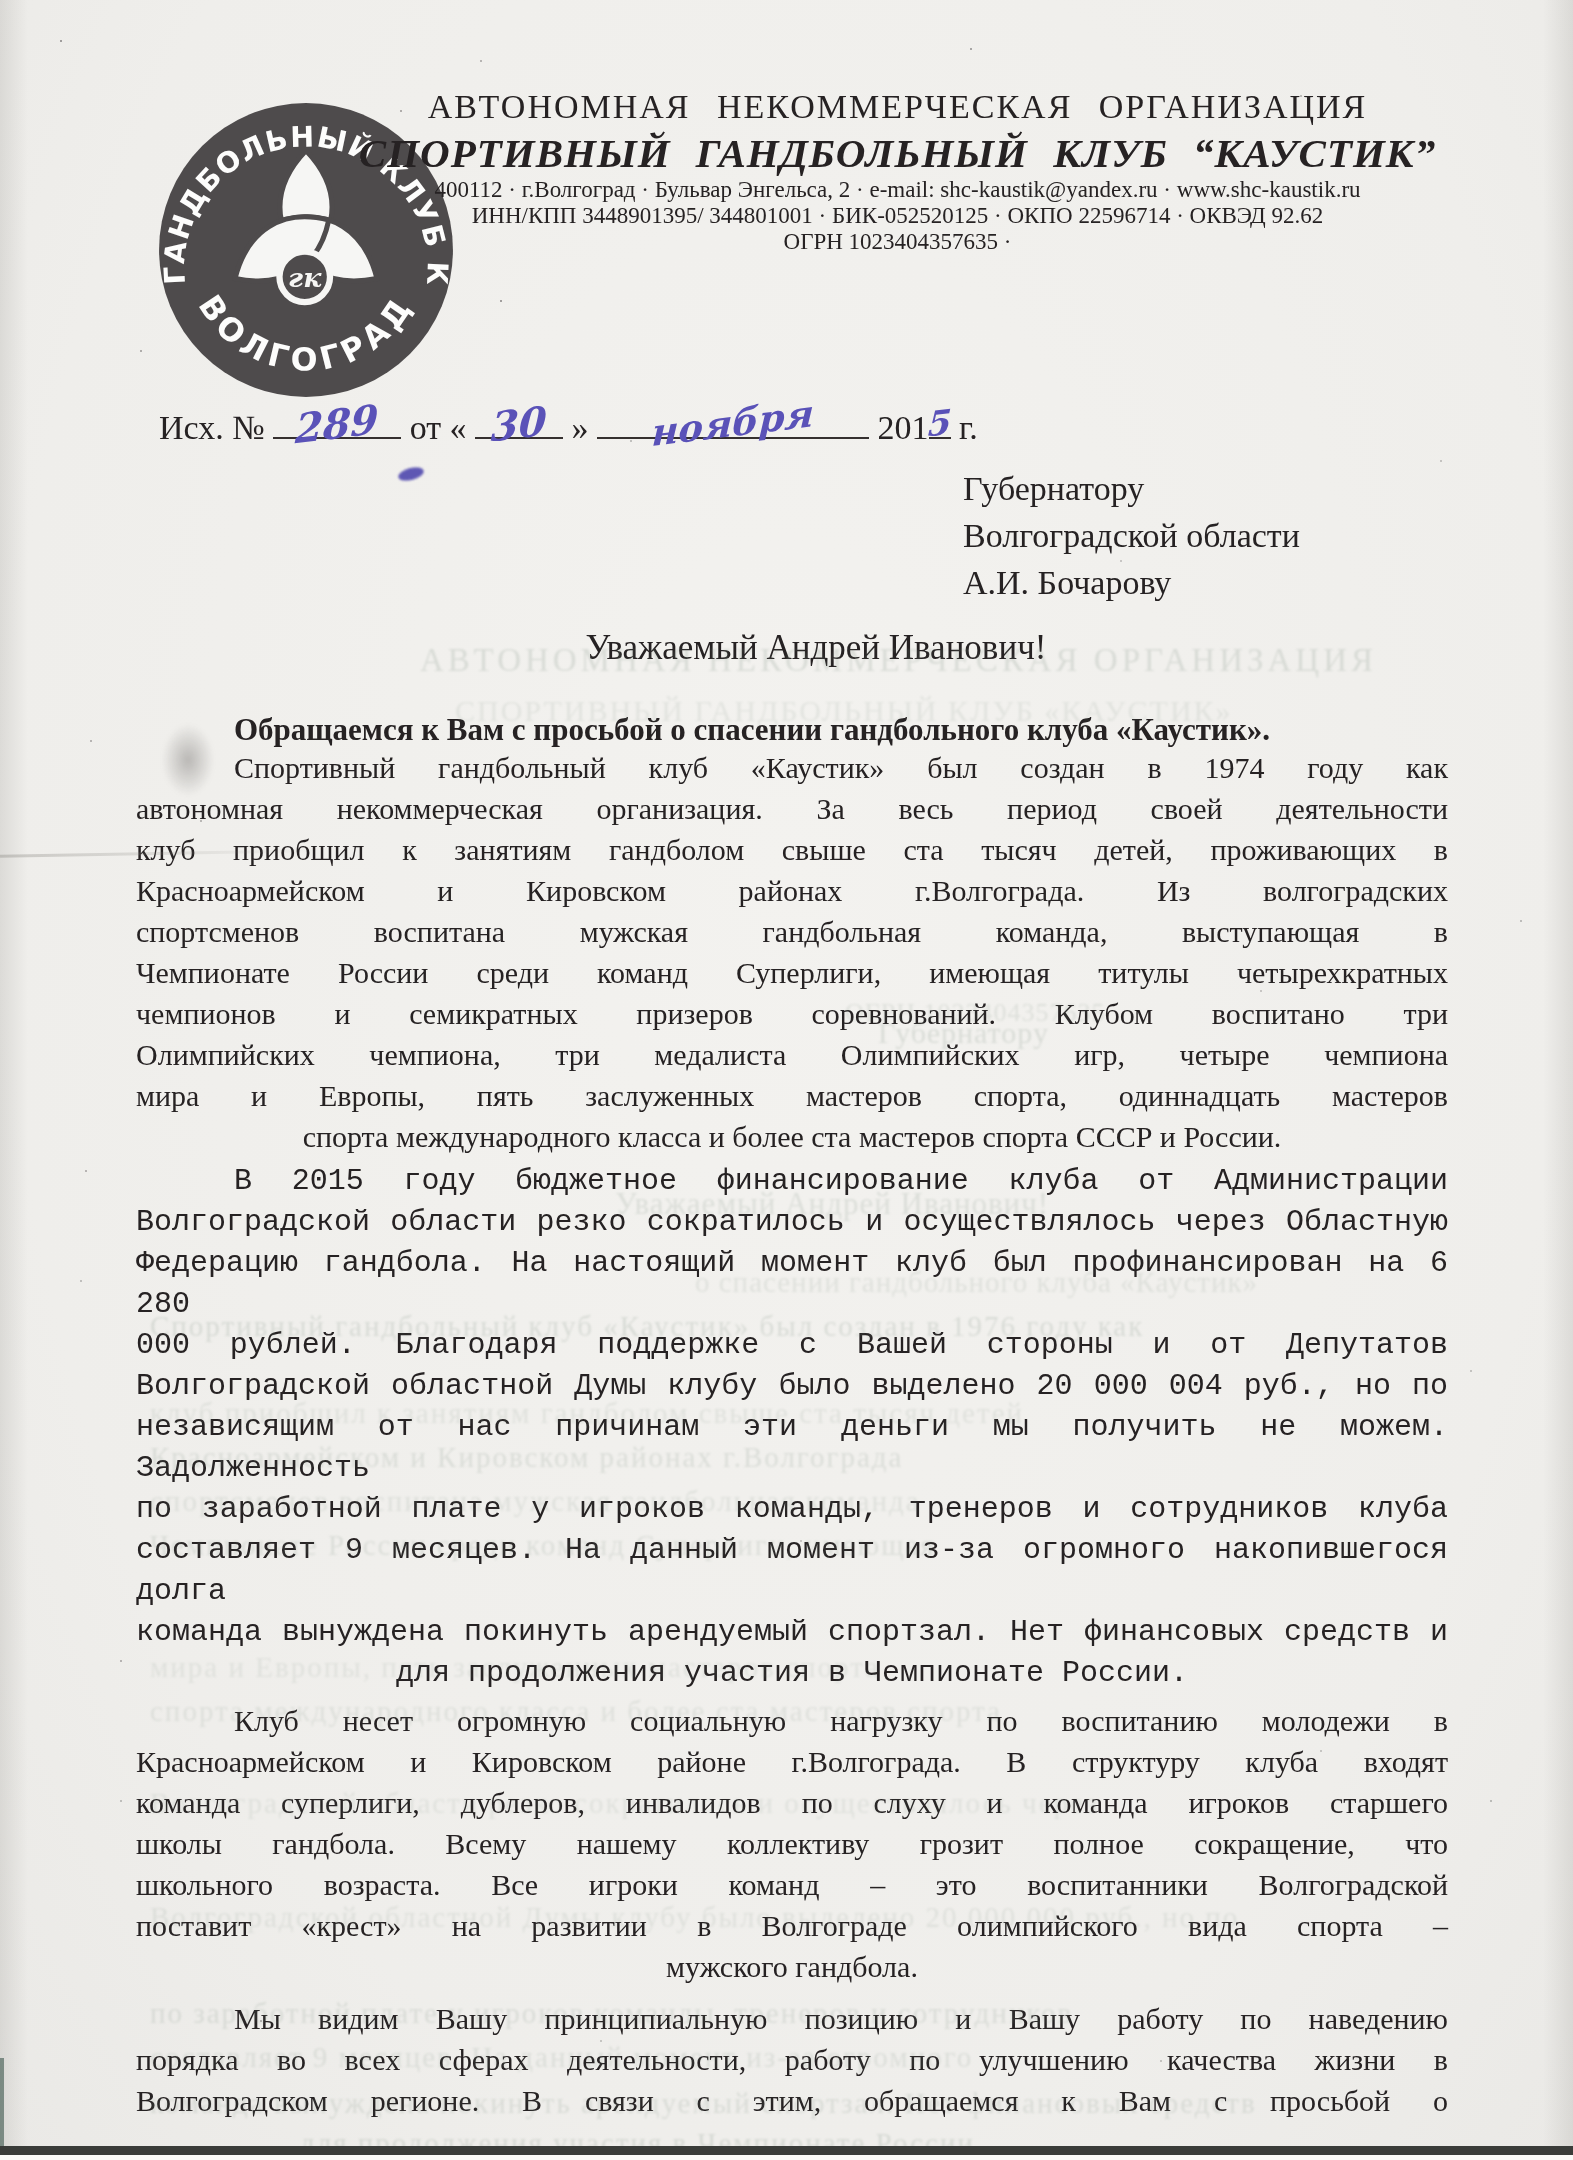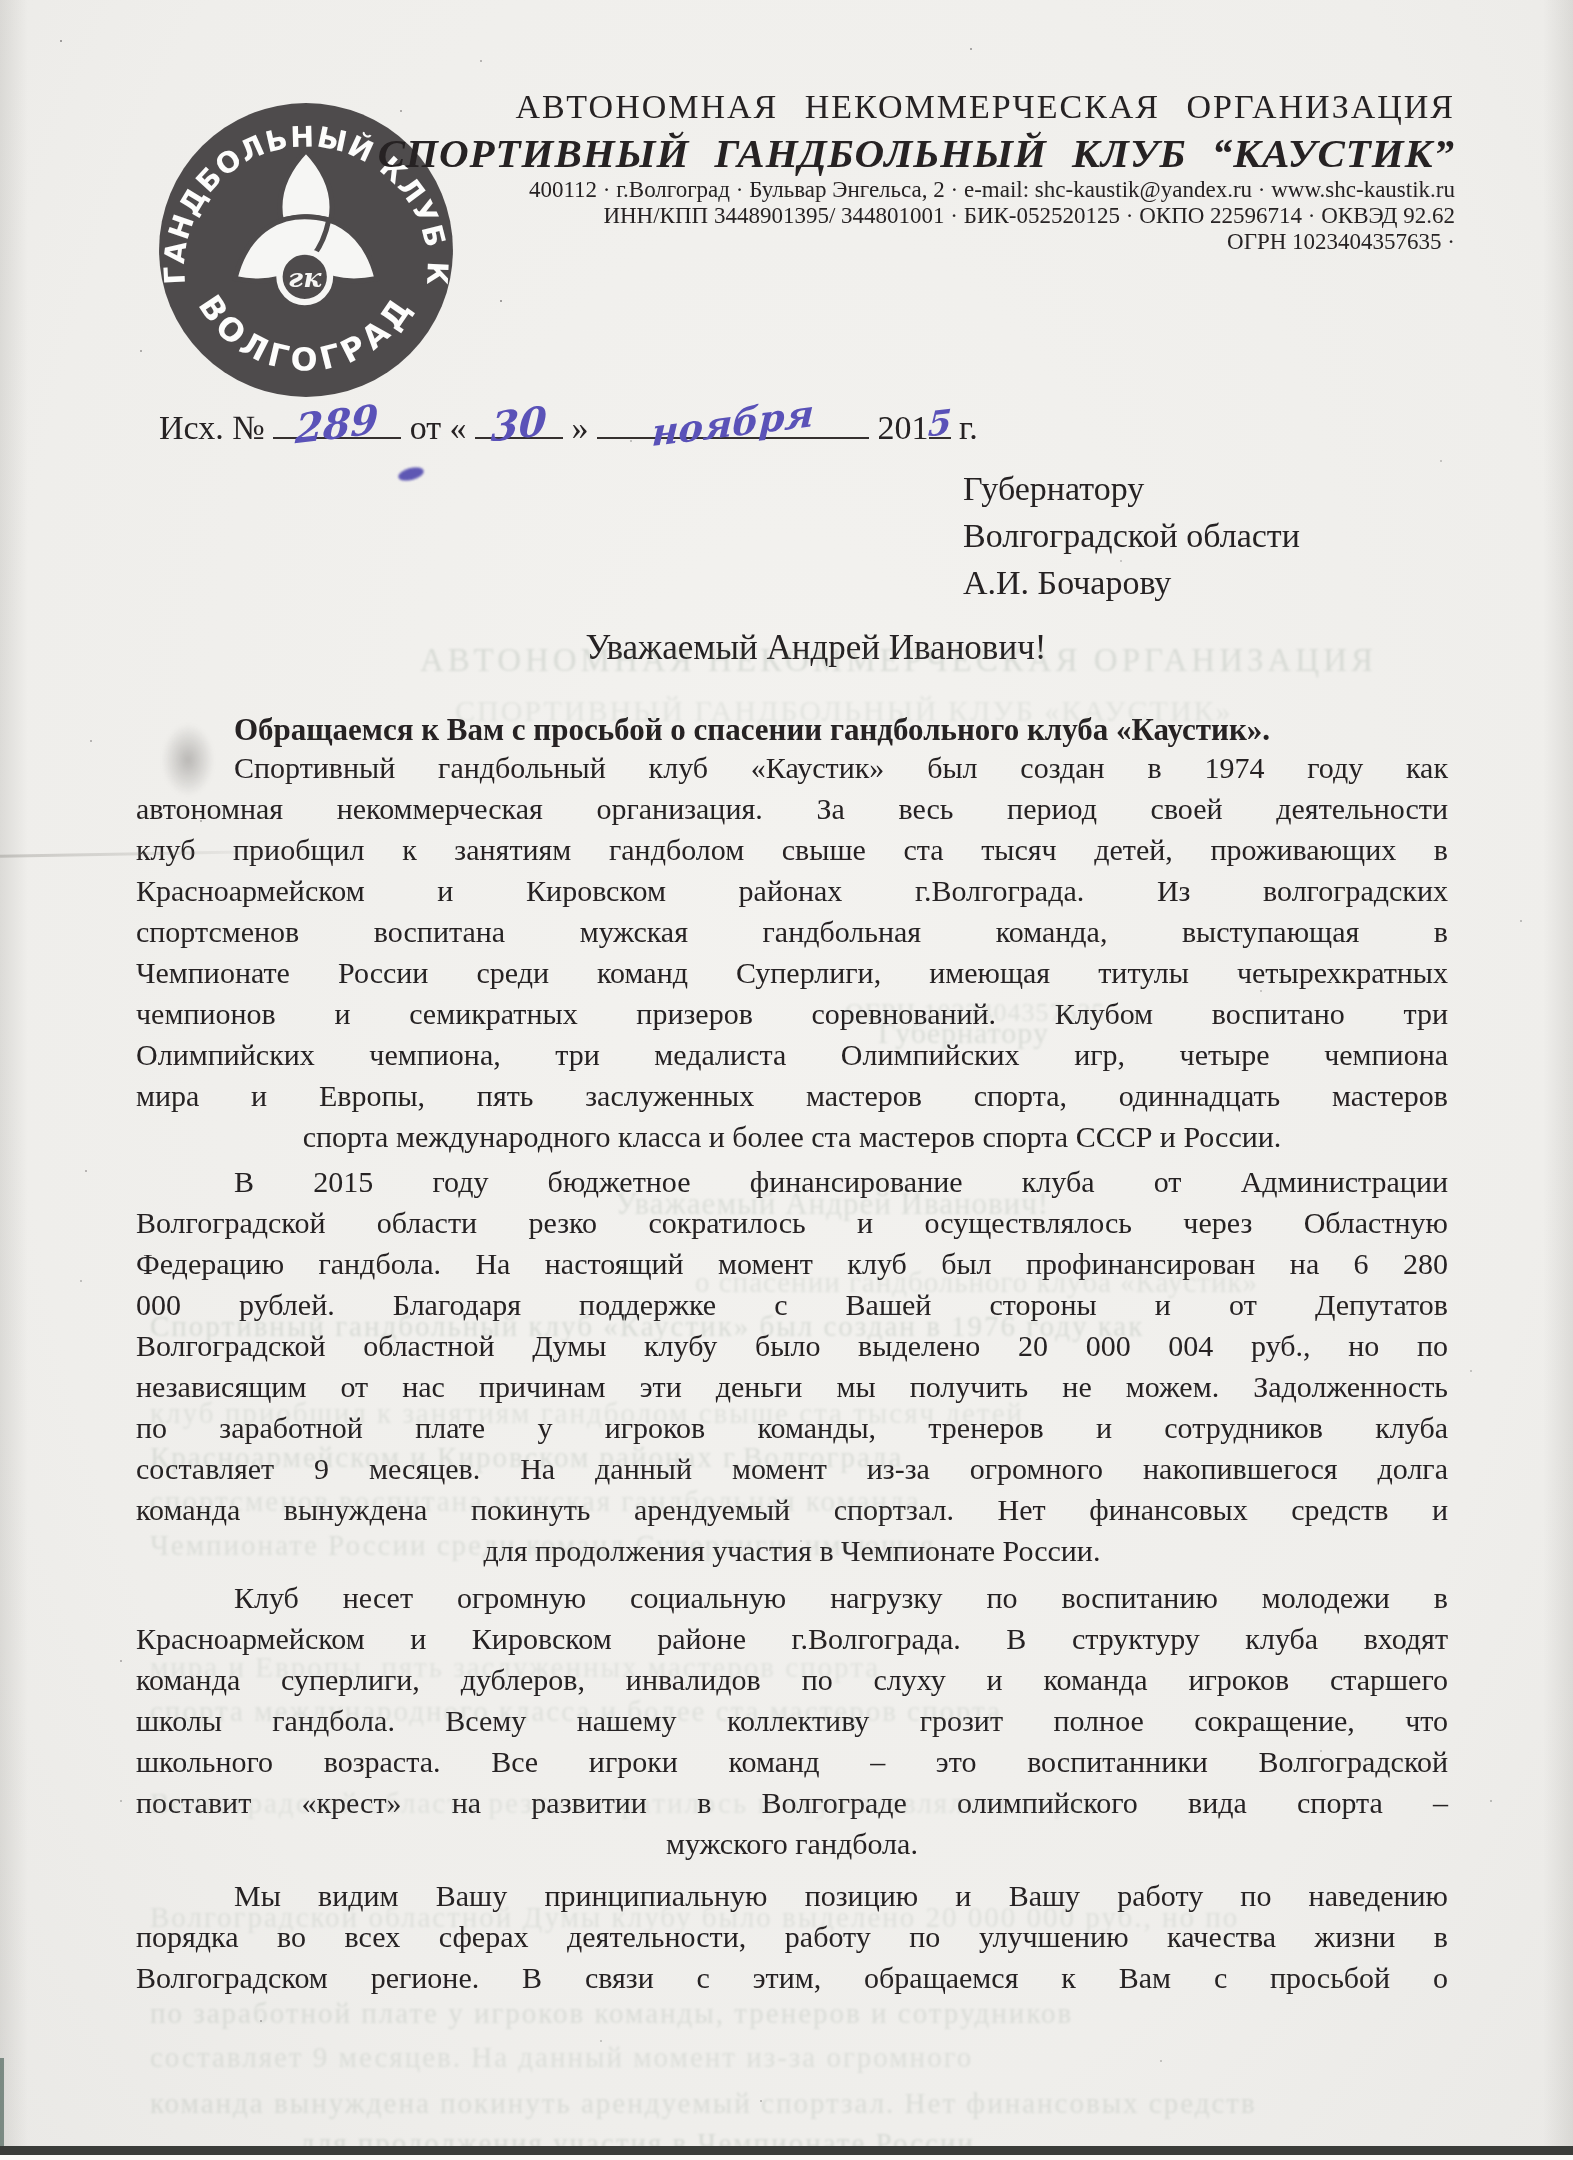--- a/index.html
+++ b/index.html
@@ -8,21 +8,21 @@
     background:
       linear-gradient(90deg, rgba(120,118,112,.16) 0, rgba(120,118,112,0) 28px),
       linear-gradient(270deg, rgba(110,108,102,.14) 0, rgba(110,108,102,0) 30px),
       radial-gradient(ellipse at 50% 40%, #f3f2ef 0%, #efeeeb 70%, #eae9e6 100%);
     overflow:hidden;
     font-family:"Liberation Serif", serif;
     color:#262223;
   }
   
   .logo{position:absolute;left:148px;top:92px;width:316px;height:316px;}
-  .head-text{position:absolute;left:340px;top:88px;width:1115px;text-align:right;}
+  .head-text{position:absolute;left:340px;top:88px;width:1115px;text-align:center;}
   .org-type{font-size:34px;letter-spacing:2px;word-spacing:16px;white-space:nowrap;}
   .org-name{font-size:41px;font-weight:bold;letter-spacing:1px;word-spacing:14px;white-space:nowrap;margin-top:3px;font-style:italic;}
   .addr{font-size:23px;line-height:26px;white-space:nowrap;}
   .addr:first-of-type{margin-top:7px;}
   
   .ref-line{position:absolute;left:159px;top:403px;font-size:34px;white-space:nowrap;}
   .blank{display:inline-block;border-bottom:2px solid #35302f;position:relative;vertical-align:baseline;height:34px;}
   .hw{position:absolute;left:50%;bottom:-10px;transform:translateX(-50%) rotate(-7deg) skewX(-10deg);
       color:#5a52b8;font-family:"DejaVu Serif",serif;font-style:italic;font-weight:bold;
       font-size:40px;white-space:nowrap;}
@@ -34,21 +34,21 @@
   .recipient{position:absolute;left:963px;top:465px;font-size:34px;line-height:47px;}
   .salutation{position:absolute;left:136px;width:1360px;top:628px;text-align:center;font-size:35px;}
   .subject{position:absolute;left:136px;top:712px;width:1312px;font-weight:bold;font-size:31px;text-indent:98px;
            text-align:justify;}
   
   .body{position:absolute;left:136px;top:747px;width:1312px;font-size:30px;line-height:41px;}
   .bline{min-height:41px;}
   .jline{text-align:justify;text-align-last:justify;}
   .lline{text-align:center;}
   .indent{text-indent:98px;}
-  .para-1{margin-top:4px;}.para-2{margin-top:6px;}.para-3{margin-top:11px;}
+  .para-1{margin-top:4px;font-family:Liberation Mono, monospace;}.para-2{margin-top:6px;}.para-3{margin-top:11px;}
   
   .ghost{position:absolute;color:#76897b;filter:blur(1.1px);white-space:nowrap;
          font-family:"Liberation Serif",serif;pointer-events:none;}
   
   .smudge-gray{position:absolute;left:162px;top:724px;width:52px;height:72px;border-radius:50%;
       background:radial-gradient(closest-side, rgba(95,92,90,.38), rgba(95,92,90,0));filter:blur(2px);}
   .fold-line{position:absolute;left:0;top:852px;width:320px;height:3px;
       background:linear-gradient(90deg, rgba(130,128,122,.35), rgba(130,128,122,0));transform:rotate(-1deg);}
   .bottom-bar{position:absolute;left:0;top:2146px;width:1573px;height:9px;background:#3a3c39;}
   .bottom-white{position:absolute;left:0;top:2155px;width:1573px;height:5px;background:#fafaf8;}

